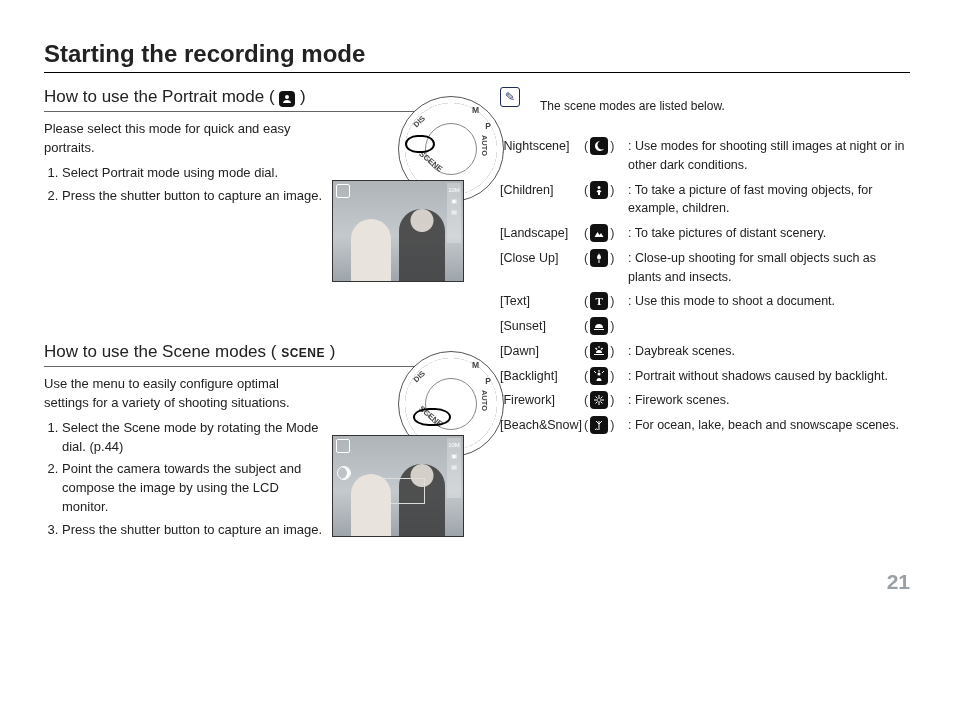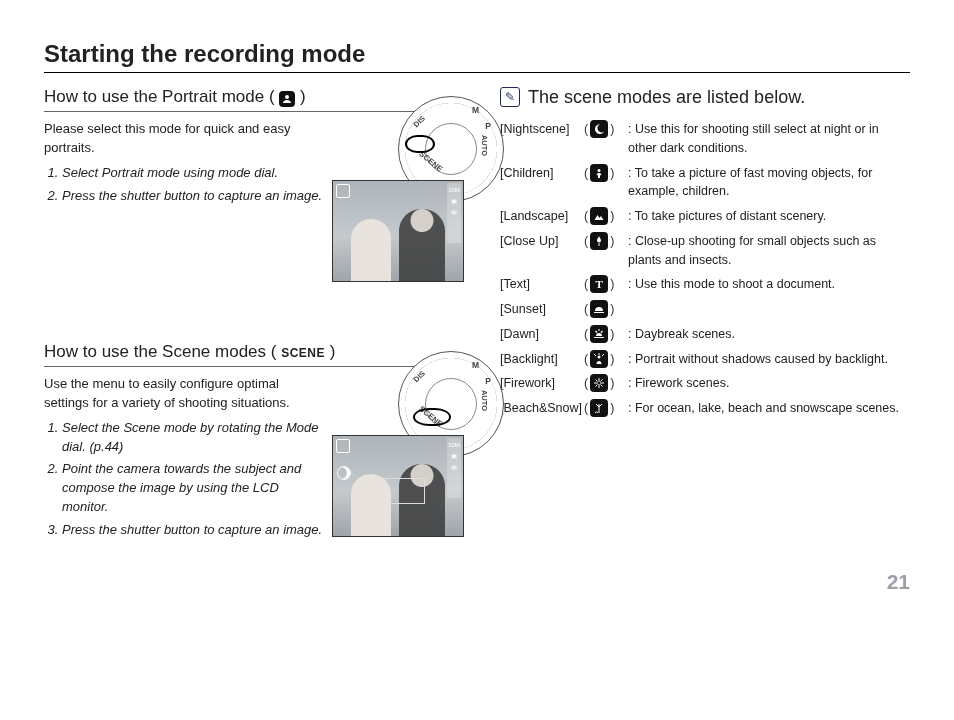--- a/index.html
+++ b/index.html
@@ -48,21 +48,21 @@
   .block .txt {
     flex: 1;
     font-size: 13px;
     line-height: 1.45;
   }
   .block .txt p { margin: 0 0 6px 0; }
   .block .txt ol {
     margin: 4px 0 0 0;
     padding-left: 18px;
   }
-  .block .txt li { margin-bottom: 4px; font-style: italic; }
+  .block .txt li { margin-bottom: 4px; }
   .gfx {
     width: 130px;
     display: flex;
     flex-direction: column;
     gap: 6px;
     align-items: flex-end;
   }
   .dial-ph {
     width: 84px;
     height: 54px;
@@ -142,21 +142,21 @@
   .moon { position:absolute; left:4px; top:30px; width:12px; height:12px; border:1px solid #fff; border-radius:50%; box-shadow: inset -3px 0 0 #fff;}
   .scene-head {
     display:flex; gap:8px;
     align-items:flex-start;
   }
   .note-icon {
     width:18px; height:18px; border:1.6px solid #1f2b55; border-radius:3px;
     display:flex; align-items:center; justify-content:center;
     color:#1f2b55; font-size:12px; flex-shrink:0;
   }
-  .scene-head p { margin:0; font-size:18px; }
+  .scene-head p { margin:12px; font-size:12px; }
   .scene-table {
     margin-top:12px;
     font-size:12.5px;
   }
   .scene-row {
     display:flex;
     align-items:flex-start;
     margin-bottom:6px;
     line-height:1.5;
   }
@@ -281,21 +281,21 @@
             <div class="sn">[Nightscene]</div>
             <div class="icwrap">
               <span class="p1">( </span>
               <span class="scene-icon">
                 <svg viewBox="0 0 24 24">
                   <path d="M14 2a10 10 0 1 0 8 16 8 8 0 0 1-8-16z"></path>
                 </svg>
               </span>
               <span class="p2"> )</span>
             </div>
-            <div class="desc">: Use this for shooting still select at night or in other dark conditions.</div>
+            <div class="desc">: Use modes for shooting still images at night or in other dark conditions.</div>
           </div>
           <div class="scene-row">
             <div class="sn">[Children]</div>
             <div class="icwrap">
               <span class="p1">( </span>
               <span class="scene-icon">
                 <svg viewBox="0 0 24 24">
                   <path d="M12 4a3 3 0 1 1-3 3 3 3 0 0 1 3-3zm-2 8h4l3 3-2 2-1-1v6h-4v-6l-1 1-2-2z"></path>
                 </svg>
               </span>

